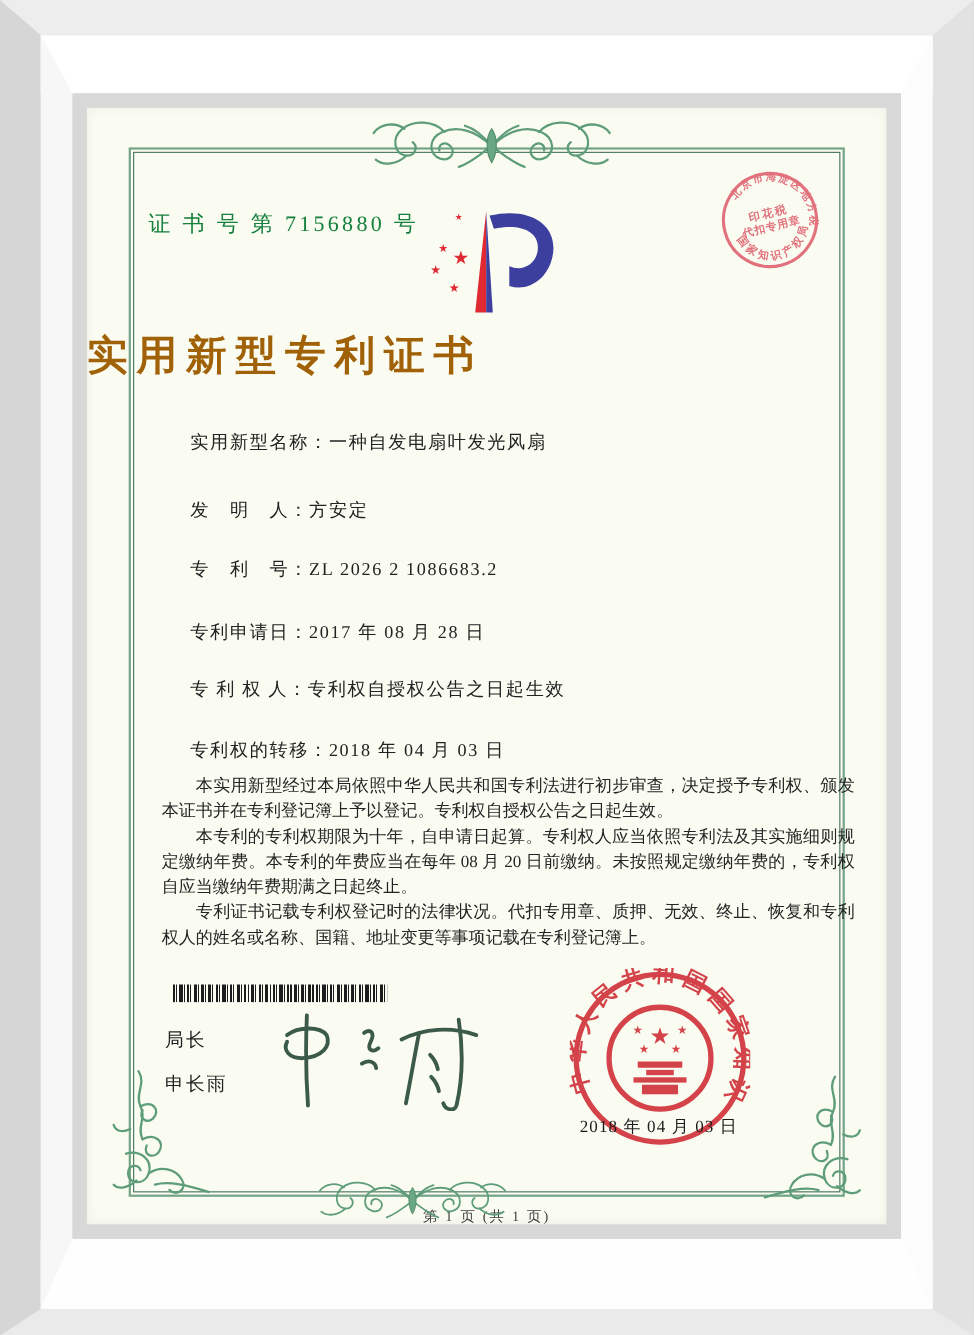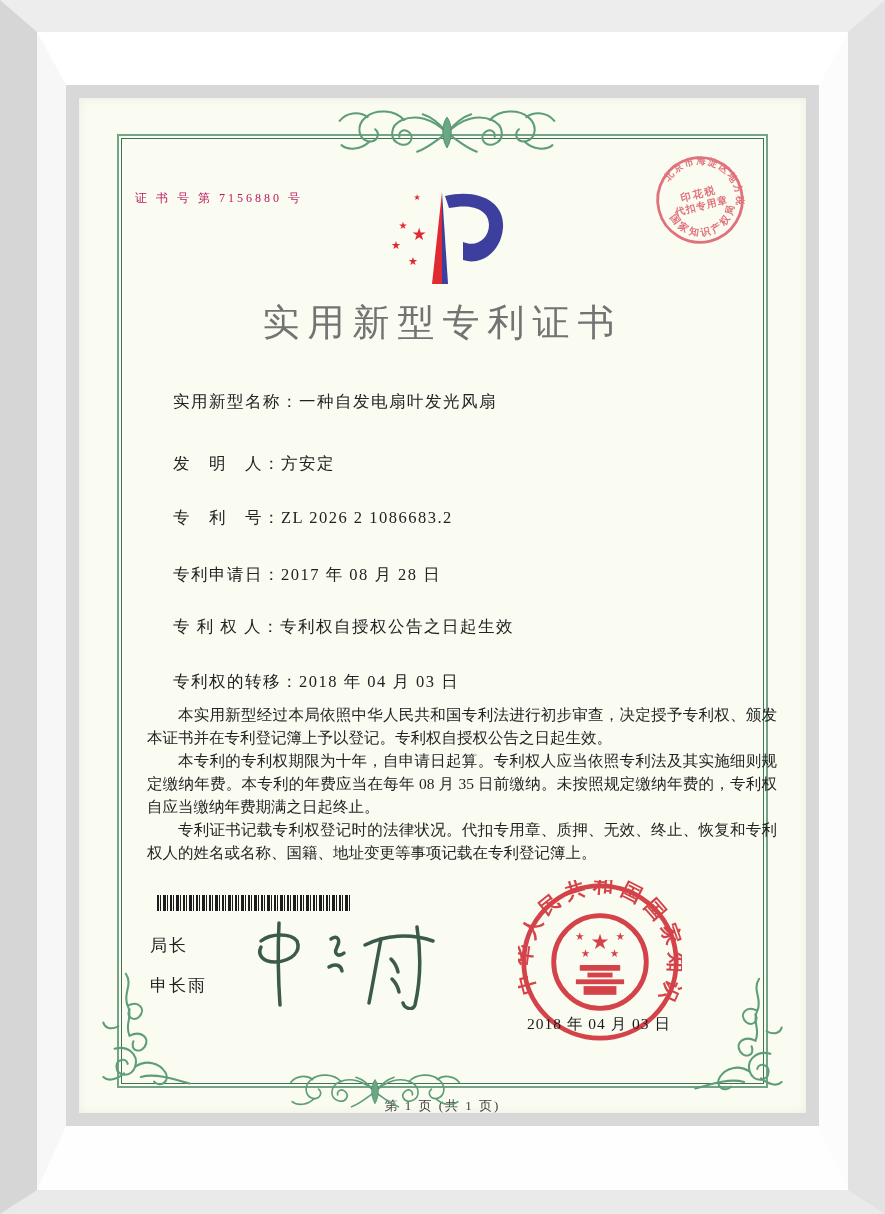--- a/index.html
+++ b/index.html
@@ -20,24 +20,24 @@
     border:2.5px solid #74a487;}
   .green-border::after{content:"";position:absolute;inset:2px;border:1px solid #41705a;}
   
   .orn{position:absolute;z-index:3;}
   .orn-top{left:248px;top:7px;width:240px;height:56px;}
   .orn-bottom{left:201px;top:972px;width:190px;height:44px;}
   .orn-bl{left:20px;top:872px;width:95px;height:122px;}
   .orn-br{right:20px;top:877px;width:95px;height:122px;transform:scaleX(-1);}
   
   .abs{position:absolute;}
-  .cert-no{left:56px;top:92px;font-size:12px;letter-spacing:3px;color:#be185d;}
+  .cert-no{left:56px;top:92px;font-size:20px;letter-spacing:3px;color:#15803d;}
   .logo{left:300px;top:88px;width:130px;height:110px;}
-  .title{left:0;right:0;top:200px;text-align:center;font-size:37px;font-weight:normal;
-    letter-spacing:8px;color:#737373;}
+  .title{left:0;right:0;top:200px;text-align:left;font-size:37px;font-weight:bold;
+    letter-spacing:8px;color:#a16207;}
   .field{left:56px;right:40px;font-size:16.5px;color:#222;letter-spacing:1.5px;margin-left:38px;}
   .flabel{color:#222;}
   .fvalue{color:#222;}
   .body-text{left:68px;width:630px;top:605px;font-size:15.5px;line-height:23px;
     color:#242424;text-align:justify;}
   .body-text p{margin:0;text-indent:2em;}
   .barcode{left:78px;top:797px;width:195px;height:16px;
     background:repeating-linear-gradient(90deg,#1c1c1c 0 2px,#fafbf1 2px 3px,#1c1c1c 3px 4px,
       #fafbf1 4px 6px,#1c1c1c 6px 9px,#fafbf1 9px 10px,#1c1c1c 10px 11px,#fafbf1 11px 13px);}
   .director-title{left:71px;top:836px;font-size:17px;letter-spacing:2px;color:#222;
@@ -127,21 +127,21 @@
           </div>
           <div class="abs field" style="top:518px">
             <span class="flabel">专 利 权 人：</span><span class="fvalue">专利权自授权公告之日起生效</span>
           </div>
           <div class="abs field" style="top:573px">
             <span class="flabel">专利权的转移：</span><span class="fvalue">2018 年 04 月 03 日</span>
           </div>
 
           <div class="abs body-text">
             <p>本实用新型经过本局依照中华人民共和国专利法进行初步审查，决定授予专利权、颁发本证书并在专利登记簿上予以登记。专利权自授权公告之日起生效。</p>
-            <p>本专利的专利权期限为十年，自申请日起算。专利权人应当依照专利法及其实施细则规定缴纳年费。本专利的年费应当在每年 08 月 35 日前缴纳。未按照规定缴纳年费的，专利权自应当缴纳年费期满之日起终止。</p>
+            <p>本专利的专利权期限为十年，自申请日起算。专利权人应当依照专利法及其实施细则规定缴纳年费。本专利的年费应当在每年 08 月 20 日前缴纳。未按照规定缴纳年费的，专利权自应当缴纳年费期满之日起终止。</p>
             <p>专利证书记载专利权登记时的法律状况。代扣专用章、质押、无效、终止、恢复和专利权人的姓名或名称、国籍、地址变更等事项记载在专利登记簿上。</p>
           </div>
 
           <div class="abs barcode"></div>
 
           <div class="abs director-title">局长</div>
           <div class="abs director-name">申长雨</div>
 
           <svg class="abs signature" viewBox="0 0 205 95">
             <g stroke="#3b5a49" fill="none" stroke-width="3.5" stroke-linecap="round" stroke-linejoin="round">

